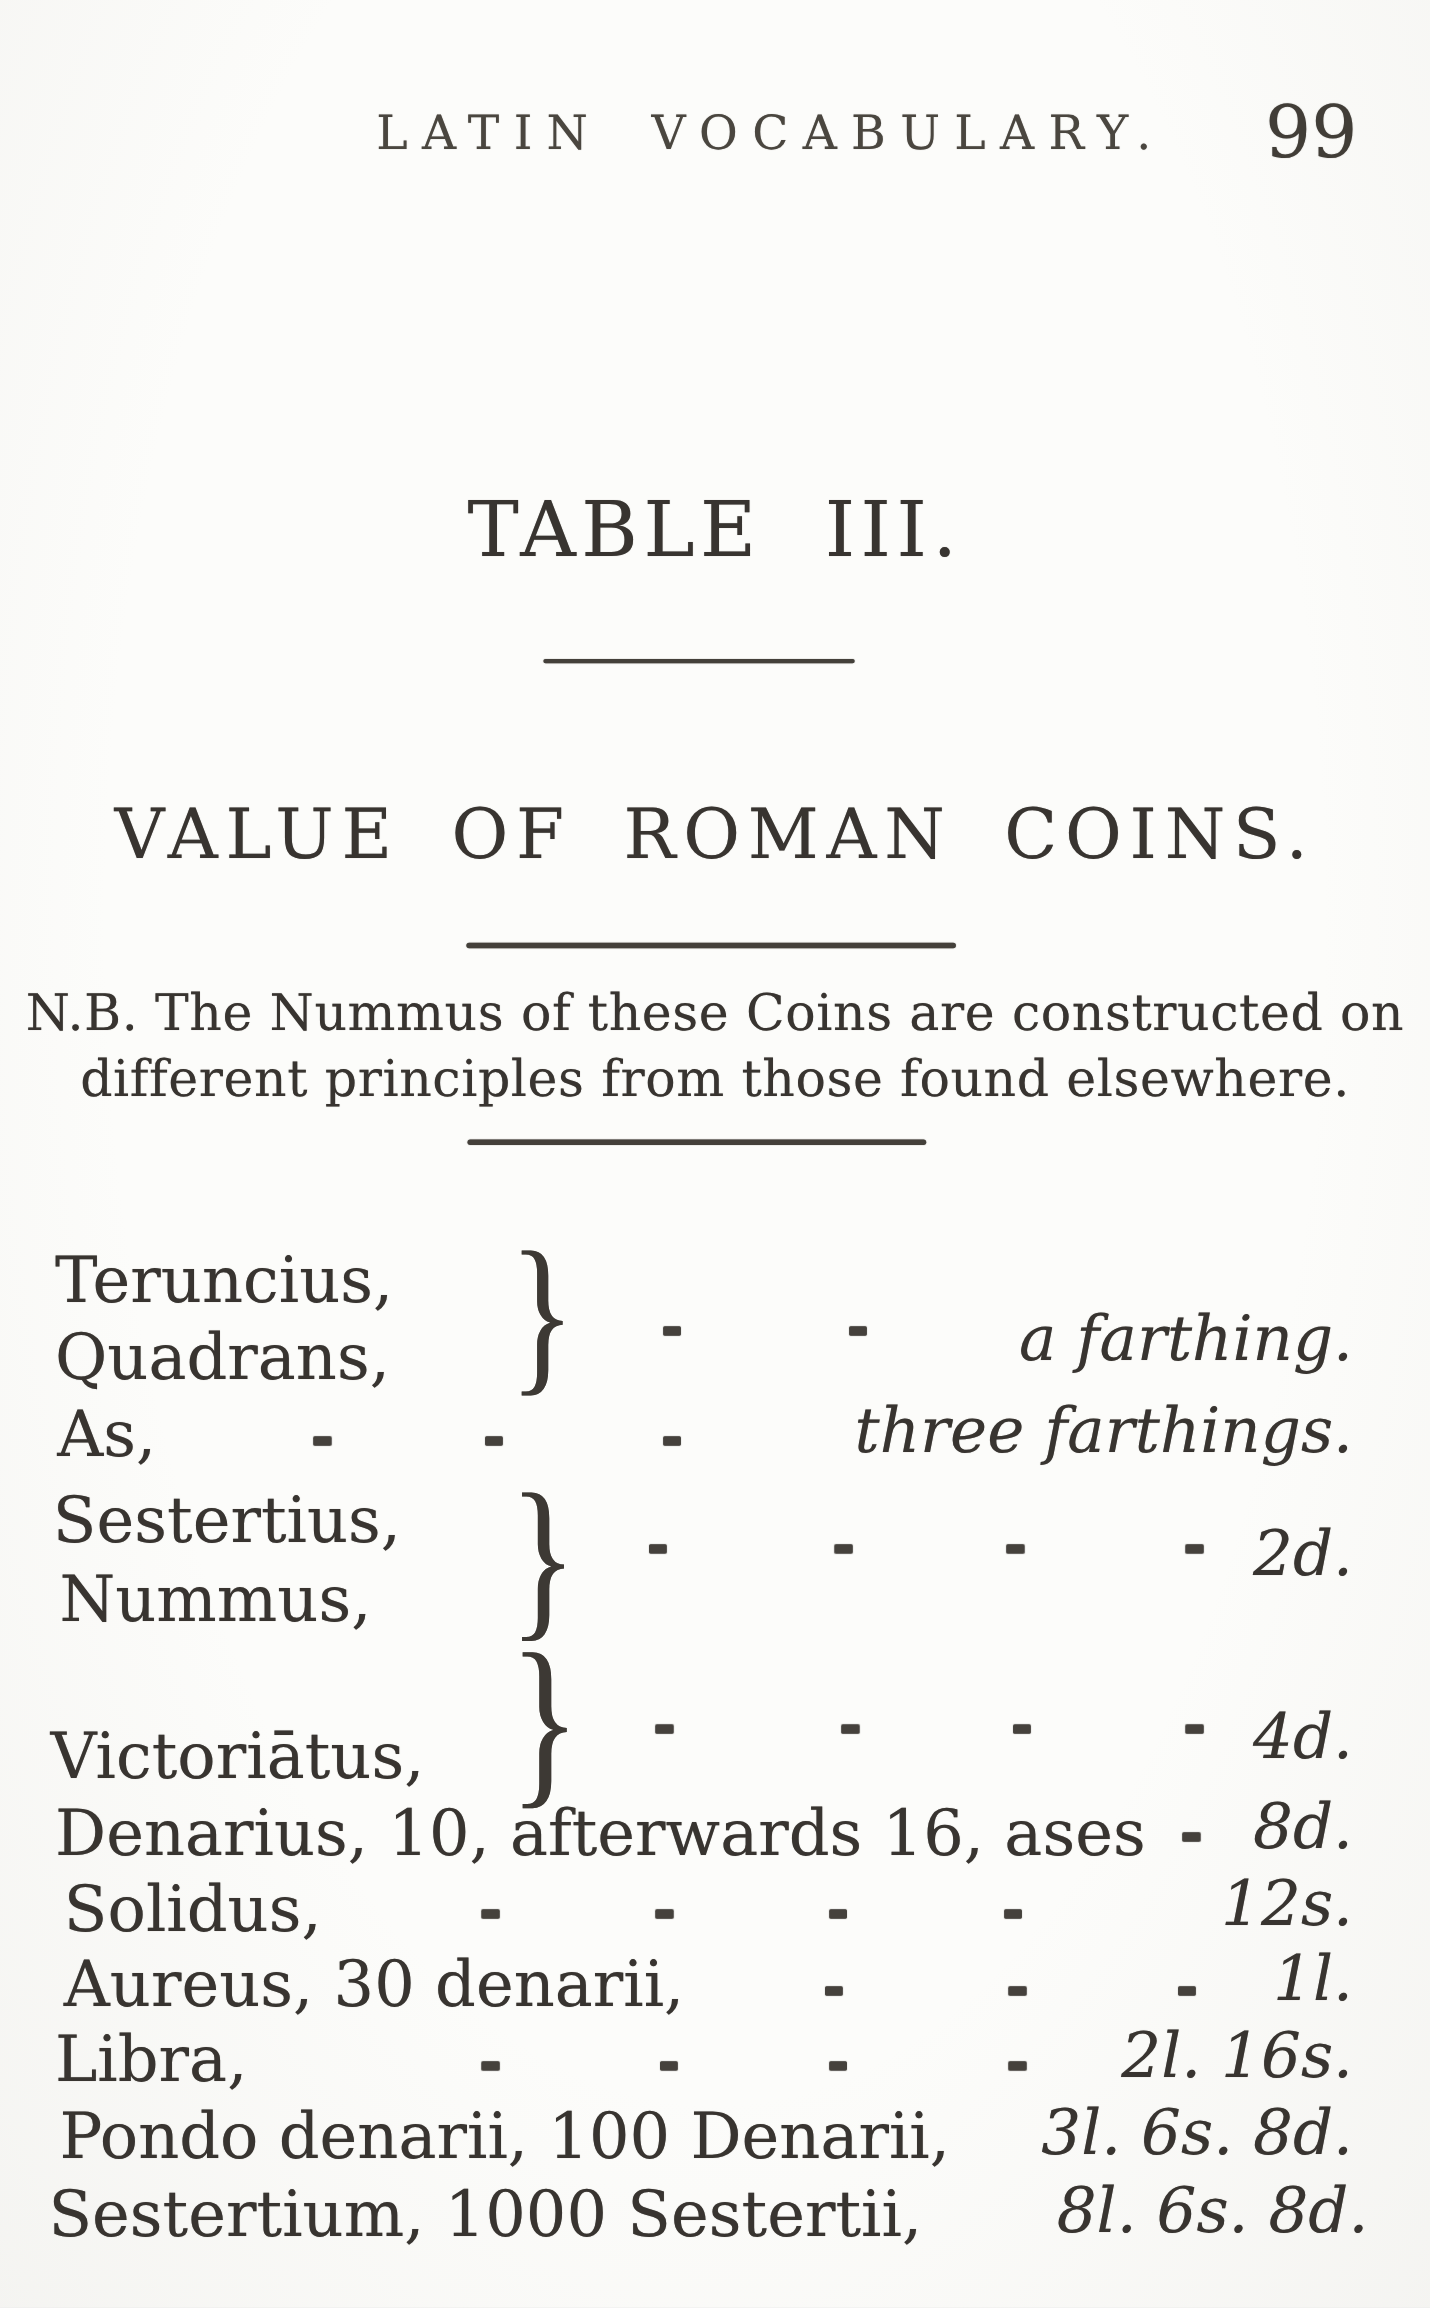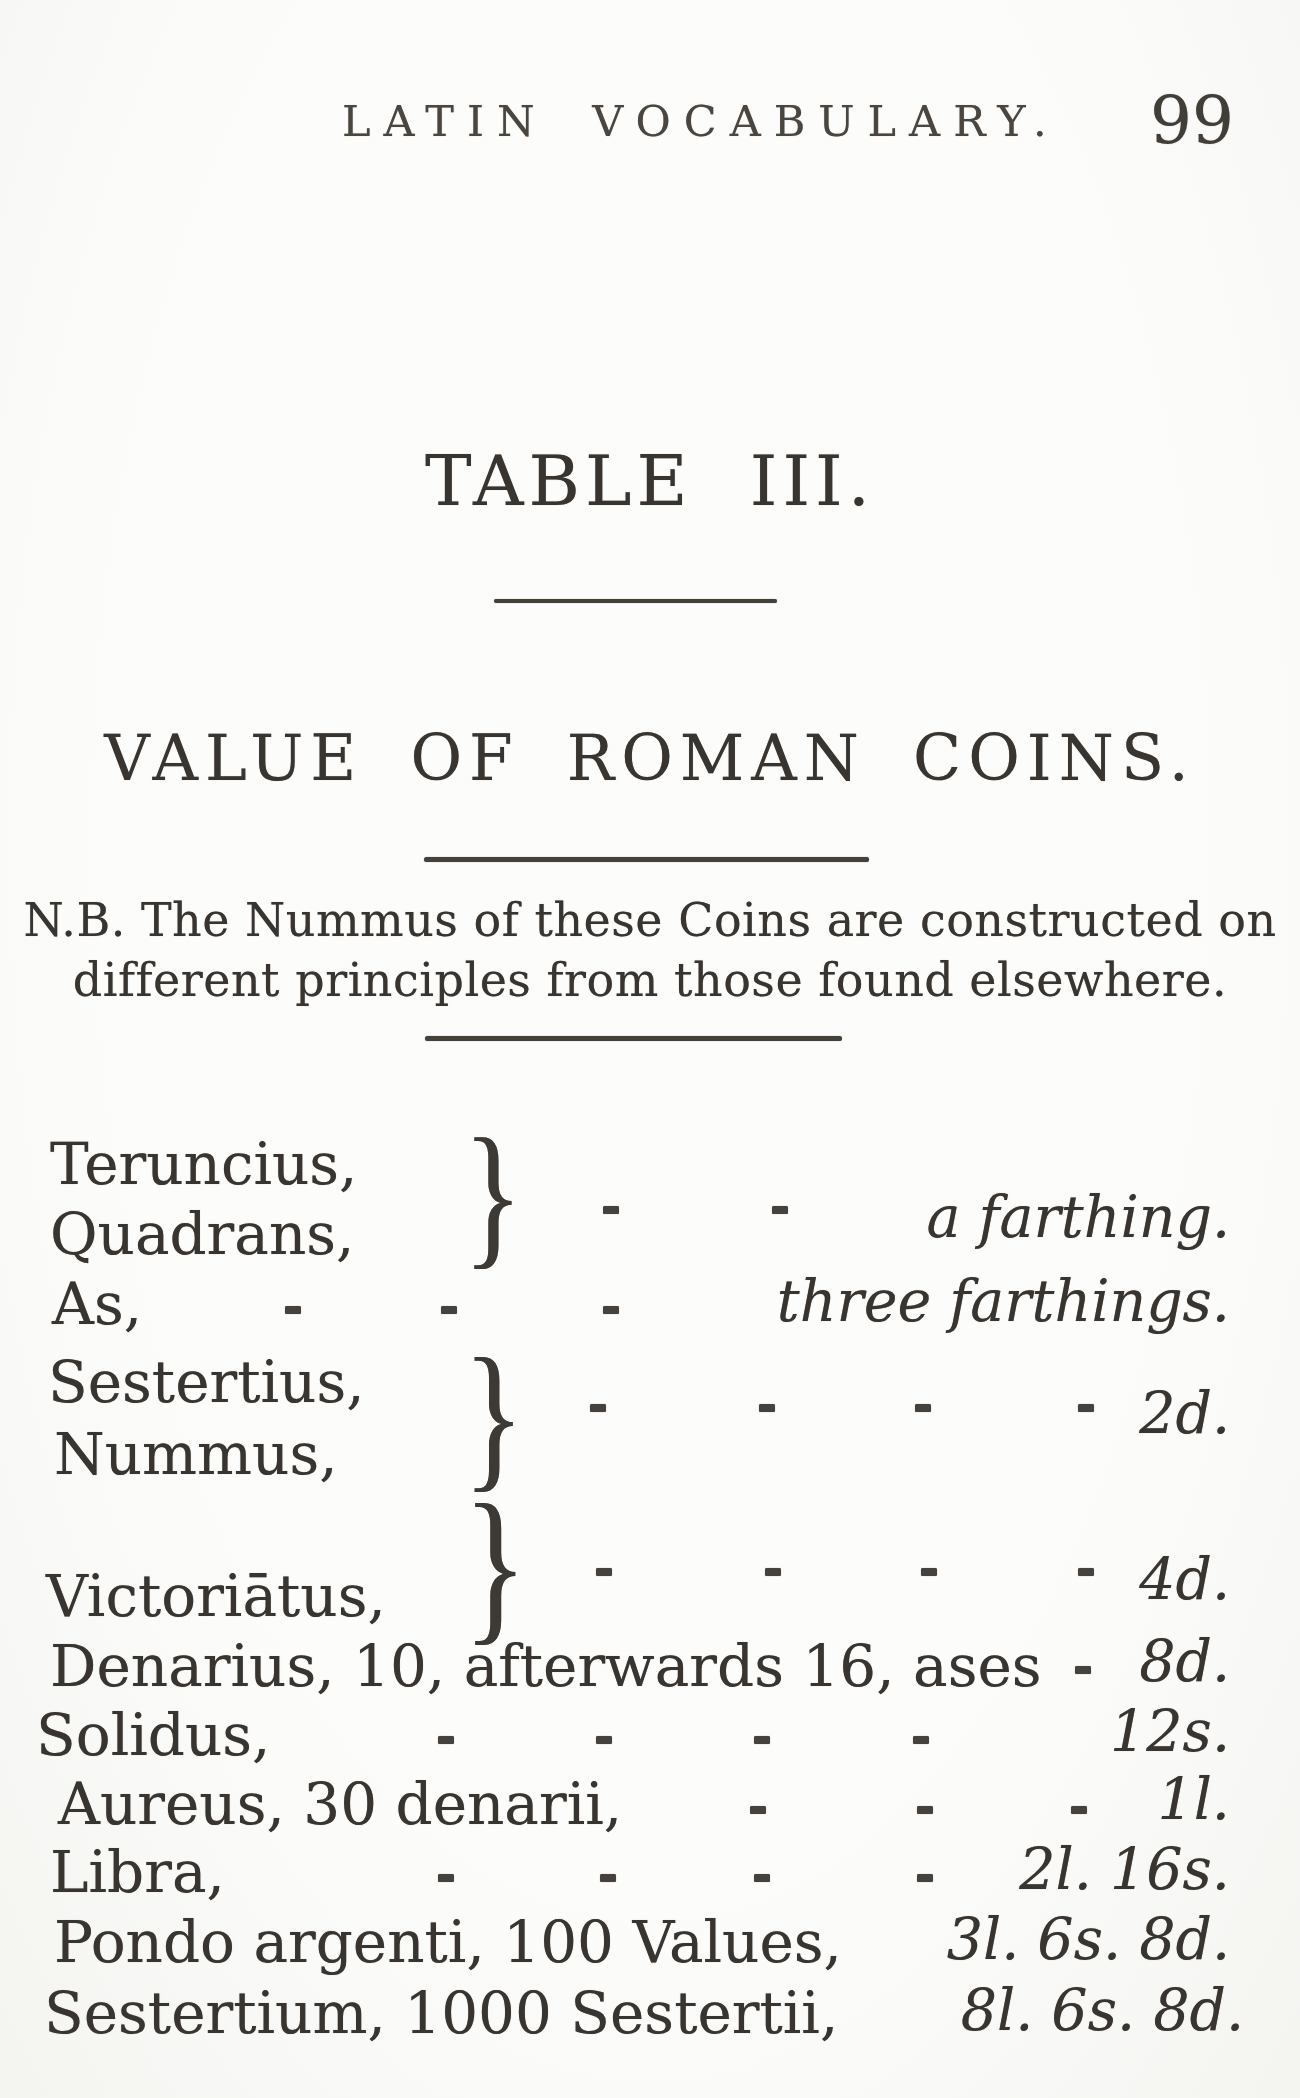--- a/index.html
+++ b/index.html
@@ -104,39 +104,39 @@
   <span class="dash" style="left:596px; top:1568px;"></span>
   <span class="dash" style="left:765px; top:1568px;"></span>
   <span class="dash" style="left:921px; top:1568px;"></span>
   <span class="dash" style="left:1078px; top:1568px;"></span>
   <div class="abs value ink" style="right:70px; top:1546px;">4d.</div>
 
   <div class="abs name ink" style="left:50px; top:1632px;">Denarius, 10, afterwards 16, ases</div>
   <span class="dash" style="left:1075px; top:1666px;"></span>
   <div class="abs value ink" style="right:70px; top:1628px;">8d.</div>
 
-  <div class="abs name ink" style="left:36px; top:1701px;text-align:center;">Solidus,</div>
+  <div class="abs name ink" style="left:58px; top:1701px;text-align:center;">Solidus,</div>
   <span class="dash" style="left:438px; top:1736px;"></span>
   <span class="dash" style="left:596px; top:1736px;"></span>
   <span class="dash" style="left:754px; top:1736px;"></span>
   <span class="dash" style="left:913px; top:1736px;"></span>
   <div class="abs value ink" style="right:70px; top:1698px;">12s.</div>
 
   <div class="abs name ink" style="left:58px; top:1770px;">Aureus, 30 denarii,</div>
   <span class="dash" style="left:750px; top:1806px;"></span>
   <span class="dash" style="left:917px; top:1806px;"></span>
   <span class="dash" style="left:1071px; top:1806px;"></span>
   <div class="abs value ink" style="right:70px; top:1766px;">1l.</div>
 
   <div class="abs name ink" style="left:50px; top:1838px;">Libra,</div>
   <span class="dash" style="left:438px; top:1874px;"></span>
   <span class="dash" style="left:600px; top:1874px;"></span>
   <span class="dash" style="left:754px; top:1874px;"></span>
   <span class="dash" style="left:917px; top:1874px;"></span>
   <div class="abs value ink" style="right:70px; top:1836px;">2l. 16s.</div>
 
-  <div class="abs name ink" style="left:54px; top:1908px;">Pondo argenti, 100 Values,</div>
+  <div class="abs name ink" style="left:54px; top:1908px;">Pondo denarii, 100 Denarii,</div>
   <div class="abs value ink" style="right:70px; top:1906px;">3l. 6s. 8d.</div>
 
   <div class="abs name ink" style="left:44px; top:1979px;">Sestertium, 1000 Sestertii,</div>
   <div class="abs value ink" style="right:56px; top:1977px;">8l. 6s. 8d.</div>
 
 </div>
 
 </body></html>

